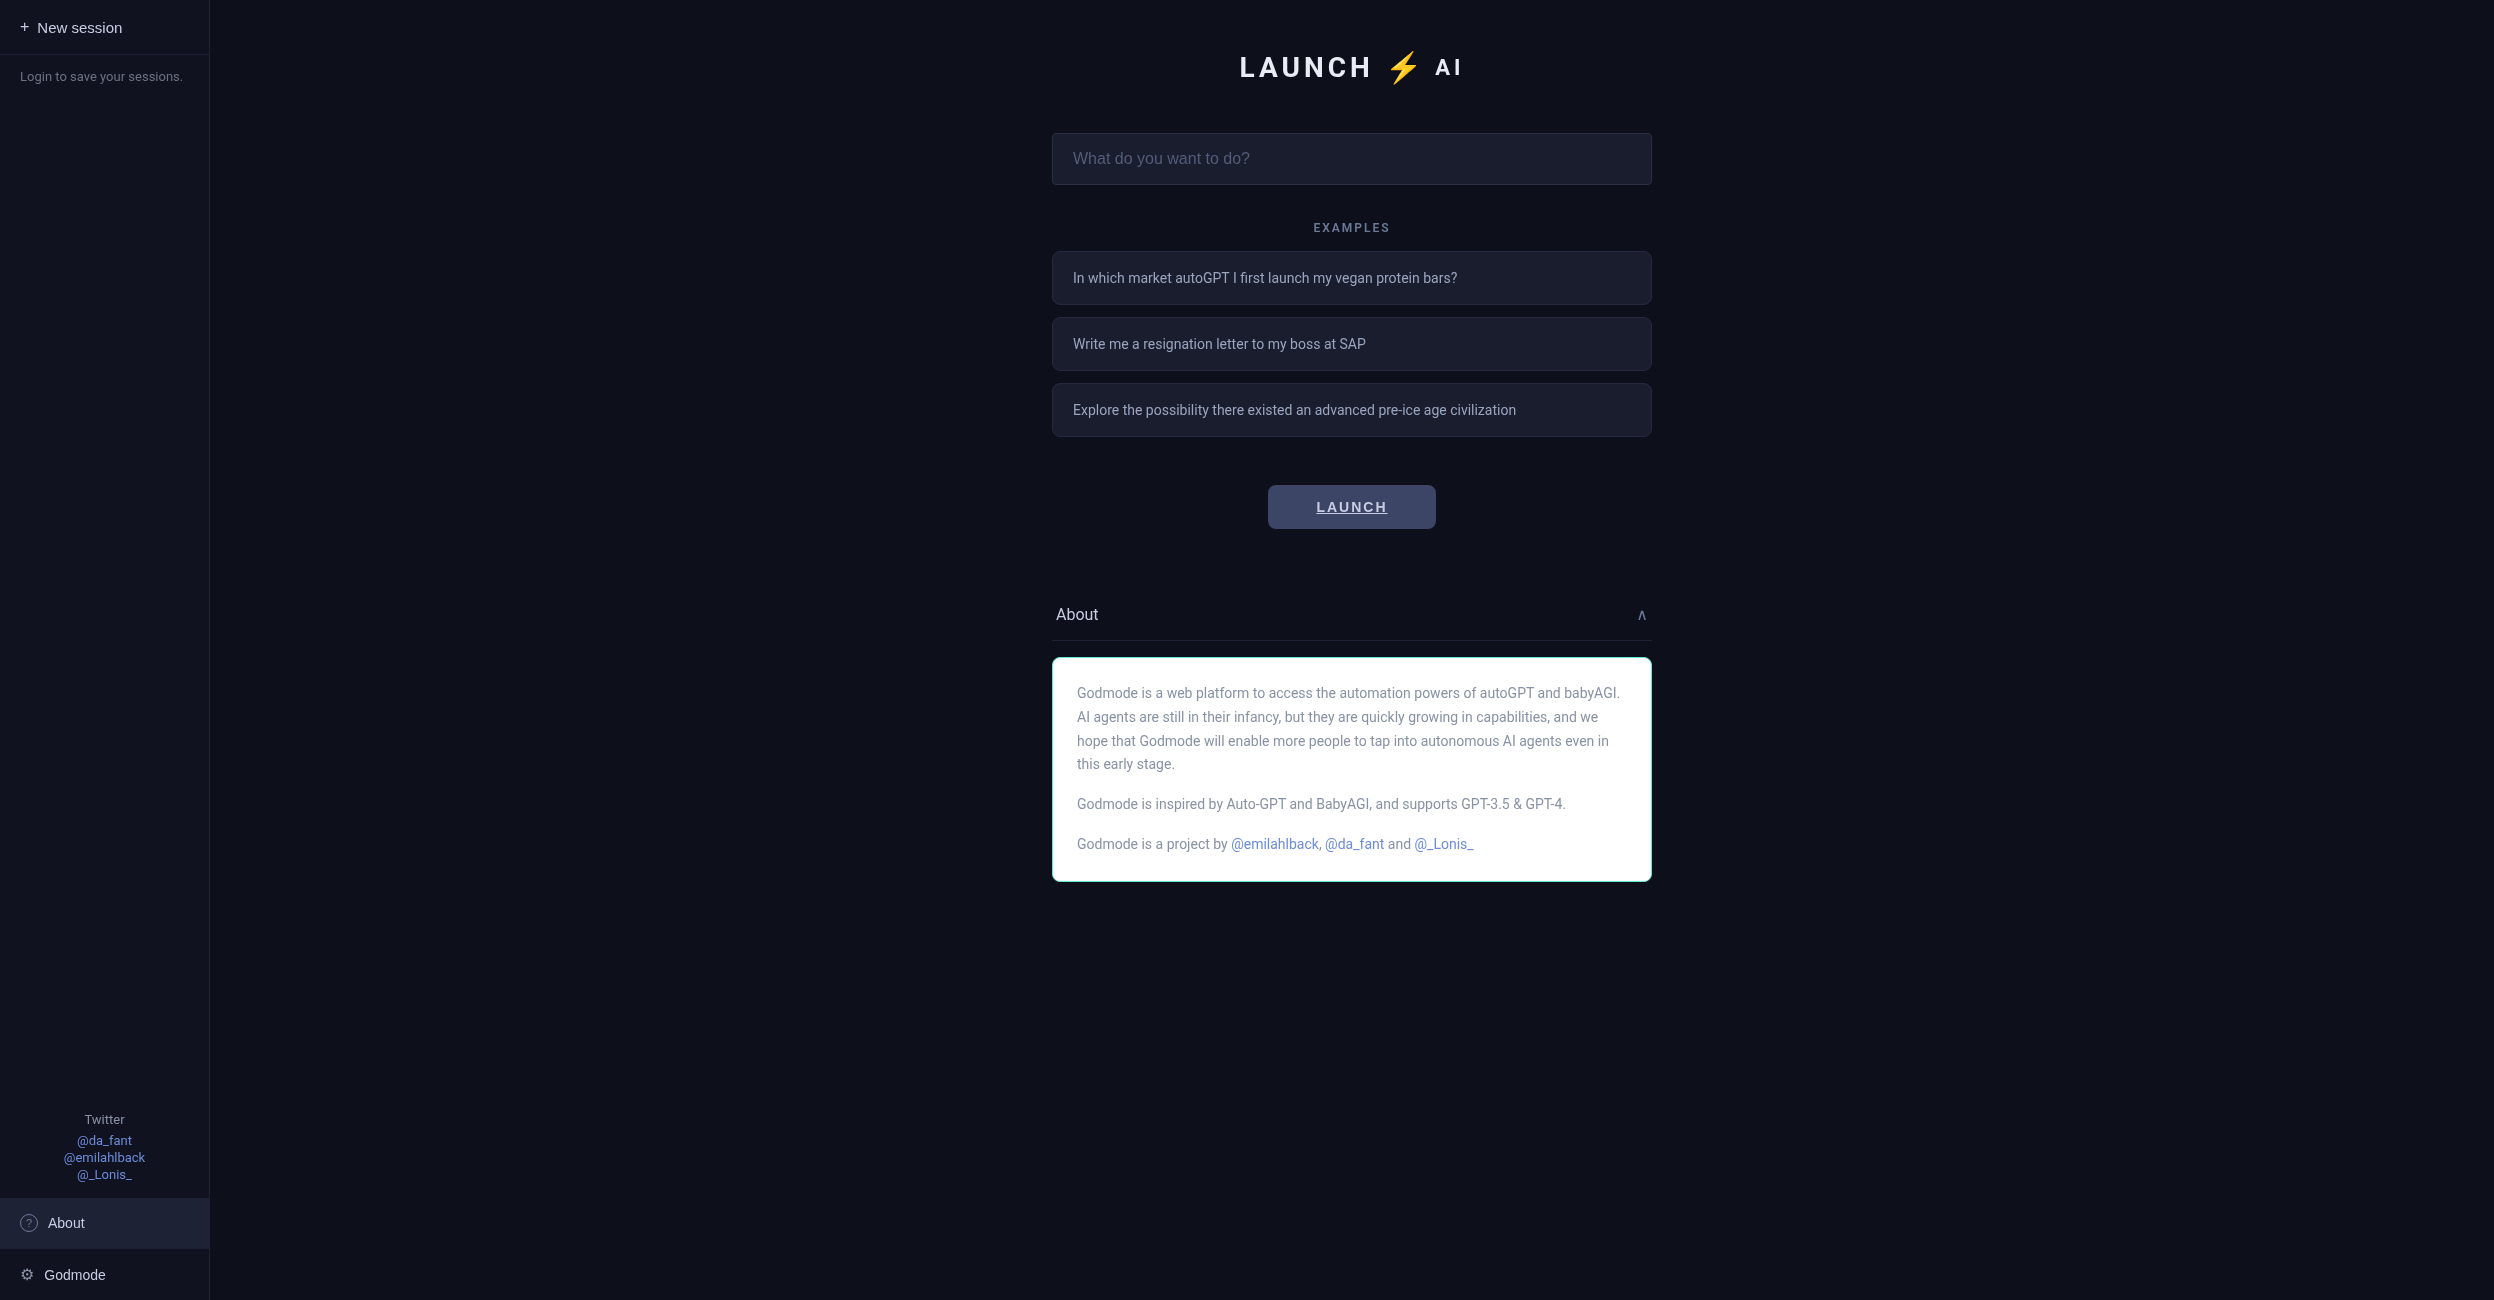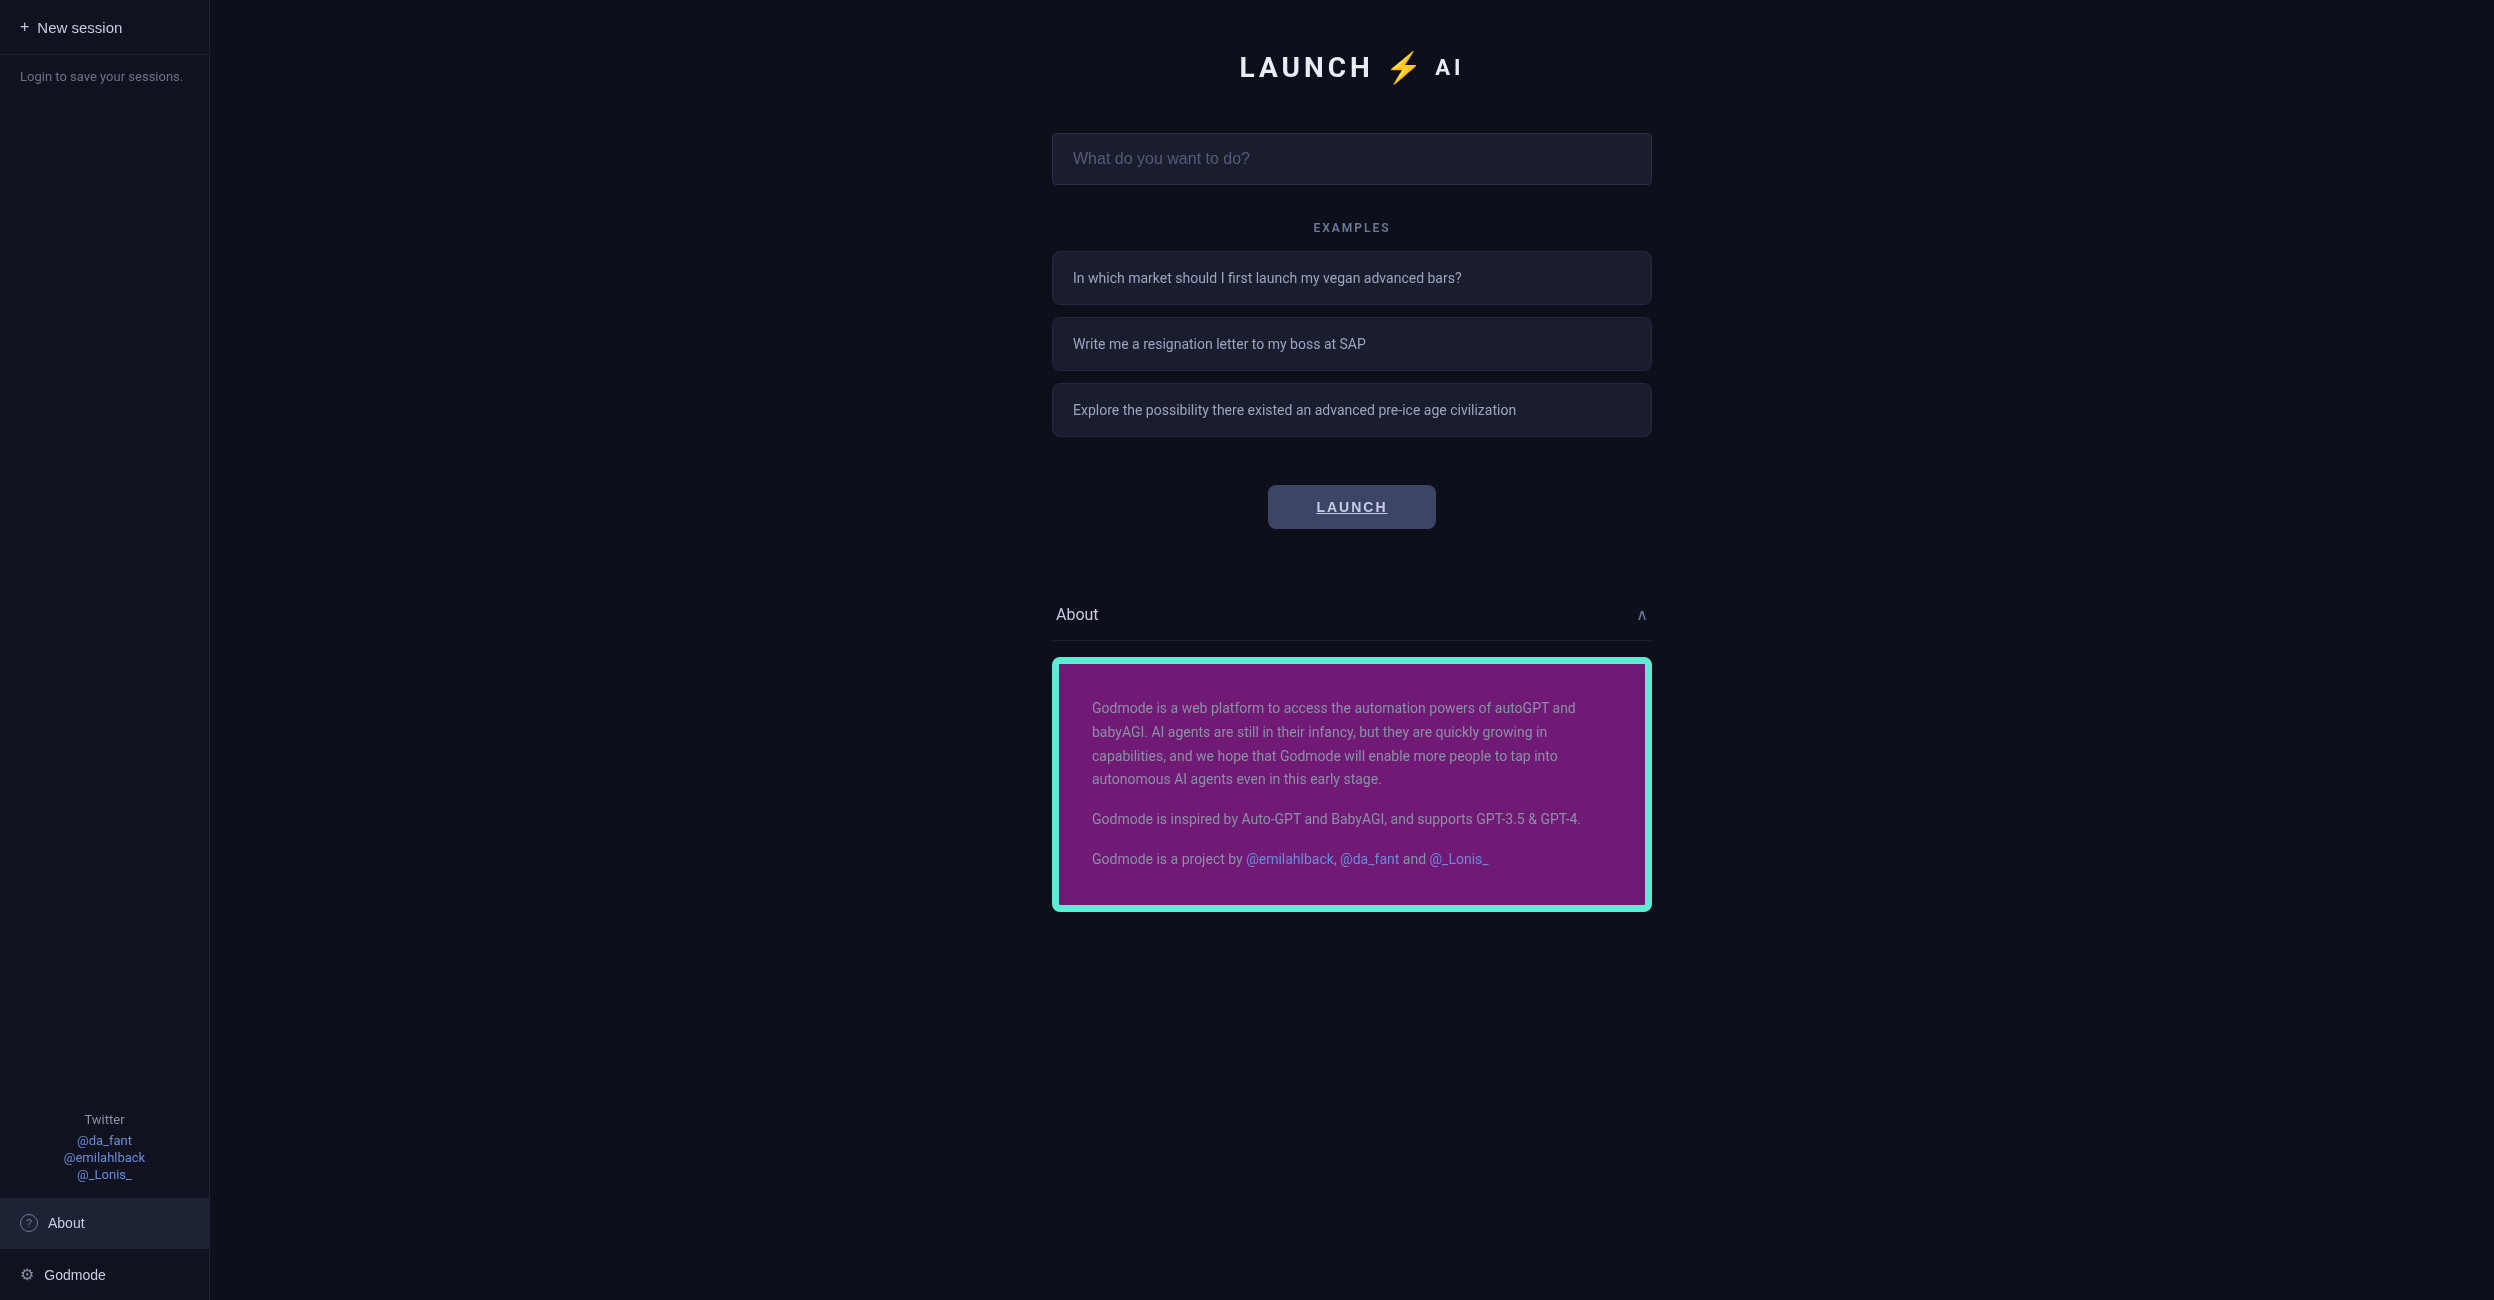--- a/index.html
+++ b/index.html
@@ -217,24 +217,24 @@
       font-size: 16px;
       color: #c8cde4;
     }
 
     #about-chevron {
       font-size: 16px;
       color: #6b7a99;
     }
 
     #about-content {
-      background: #701a75;
-      border: 7px solid #5eead4;
+      background: #ffffff;
+      border: 1px solid #5eead4;
       border-radius: 8px;
-      padding: 33px;
+      padding: 24px;
     }
 
     #about-content p {
       font-size: 14px;
       color: #8892a4;
       line-height: 1.7;
       margin-bottom: 16px;
     }
     #about-content p:last-child { margin-bottom: 0; }
 
@@ -307,21 +307,21 @@
     <span id="logo-text-right">AI</span>
   </div>
 
   <div id="search-container">
     <input id="search-input" type="text" placeholder="What do you want to do?" style="">
   </div>
 
   <div id="examples-section">
     <p id="examples-label">EXAMPLES</p>
 
-    <div class="example-card">In which market should I first launch my vegan advanced bars?</div>
+    <div class="example-card">In which market autoGPT I first launch my vegan protein bars?</div>
     <div class="example-card">Write me a resignation letter to my boss at SAP</div>
     <div class="example-card">Explore the possibility there existed an advanced pre-ice age civilization</div>
   </div>
 
   <button id="launch-btn">LAUNCH</button>
 
   <div id="about-section">
     <div id="about-header">
       <span id="about-title">About</span>
       <span id="about-chevron">∧</span>

